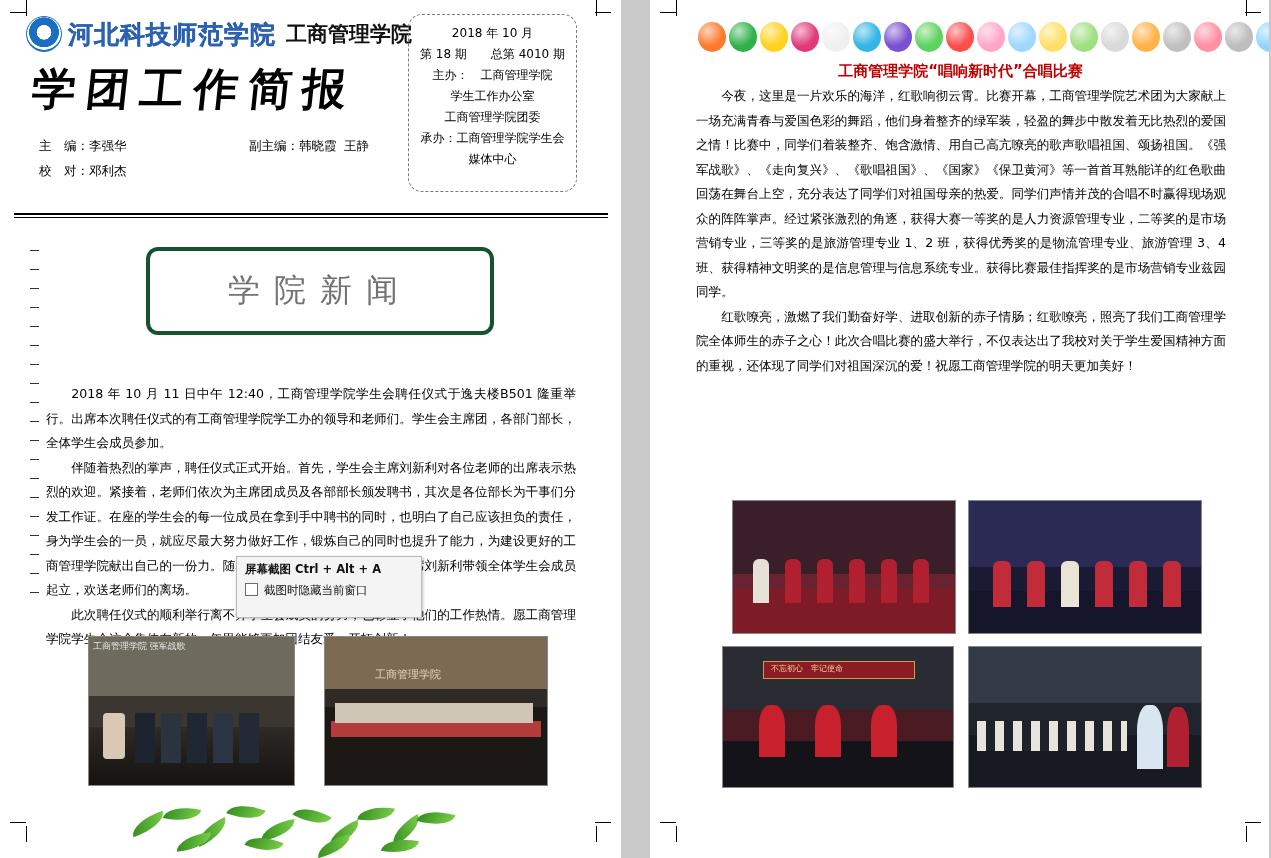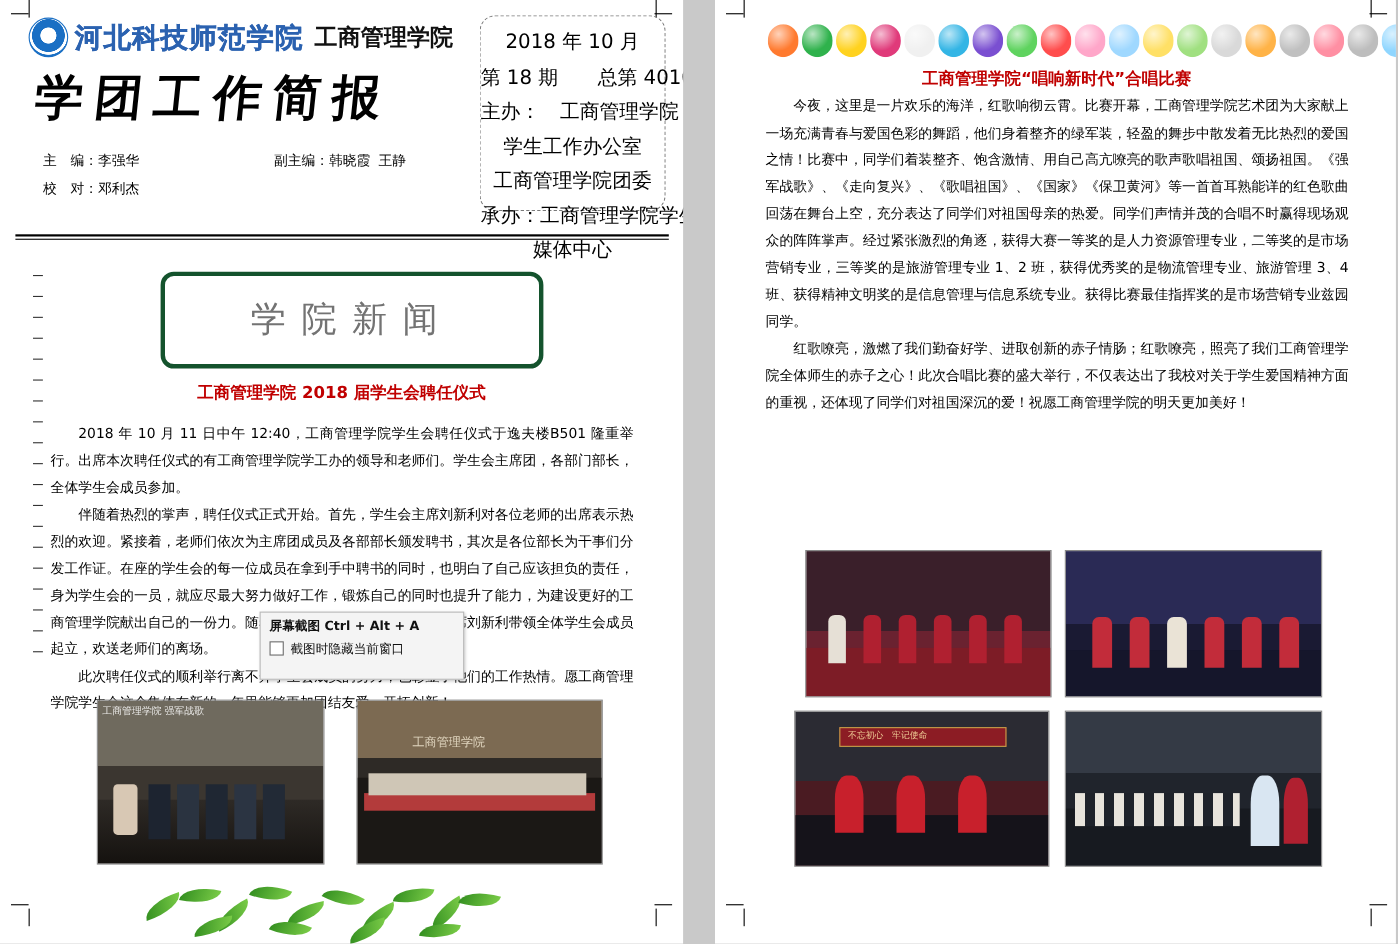--- a/index.html
+++ b/index.html
@@ -64,23 +64,23 @@
   .staff .c2{width:240px;}
   .hr-main{
     position:absolute;left:14px;top:213px;width:594px;height:0;
     border-top:2px solid #000;
   }
   .hr-main:after{
     content:"";position:absolute;left:0;top:2px;width:594px;height:0;border-top:1px solid #000;
   }
 
   .infobox{
-    position:absolute;left:436px;top:14px;width:169px;height:178px;
+    position:absolute;left:408px;top:14px;width:169px;height:178px;
     border:1px dashed #7a7a7a;border-radius:14px;
-    font-size:18px;color:#000;text-align:center;line-height:1.75;
+    font-size:12px;color:#000;text-align:center;line-height:1.75;
     padding-top:8px;box-sizing:border-box;
     font-family:"DejaVu Sans",sans-serif;
   }
   .infobox .line{white-space:nowrap;}
 
   .newsbanner{
     position:absolute;left:146px;top:247px;width:340px;height:80px;
     border:4px solid #14532d;border-radius:12px;
     display:flex;align-items:center;justify-content:center;
     font-family:"DejaVu Serif","Liberation Serif",serif;
@@ -206,21 +206,20 @@
       <div></div>
     <div></div>
       <div></div>
       <div></div>
       <div></div>
       <div></div>
   </div>
 
   <div class="newsbanner">学院新闻</div>
 
-  <div class="article-title">工商管理学院 2018 届学生会聘任仪式</div>
 
   <div class="body-text">
     <p>2018 年 10 月 11 日中午 12:40，工商管理学院学生会聘任仪式于逸夫楼B501 隆重举行。出席本次聘任仪式的有工商管理学院学工办的领导和老师们。学生会主席团，各部门部长，全体学生会成员参加。</p>
     <p>伴随着热烈的掌声，聘任仪式正式开始。首先，学生会主席刘新利对各位老师的出席表示热烈的欢迎。紧接着，老师们依次为主席团成员及各部部长颁发聘书，其次是各位部长为干事们分发工作证。在座的学生会的每一位成员在拿到手中聘书的同时，也明白了自己应该担负的责任，身为学生会的一员，就应尽最大努力做好工作，锻炼自己的同时也提升了能力，为建设更好的工商管理学院献出自己的一份力。随着聘任仪式接近尾声，学生会主席刘新利带领全体学生会成员起立，欢送老师们的离场。</p>
     <p>此次聘任仪式的顺利举行离不开学生会成员的努力，也彰显了他们的工作热情。愿工商管理学院学生会这个集体在新的一年里能够更加团结友爱，开拓创新！</p>
   </div>
 
   <div class="snip-pop">
     <div class="t1">屏幕截图 Ctrl + Alt + A</div>
     <div class="t2">

